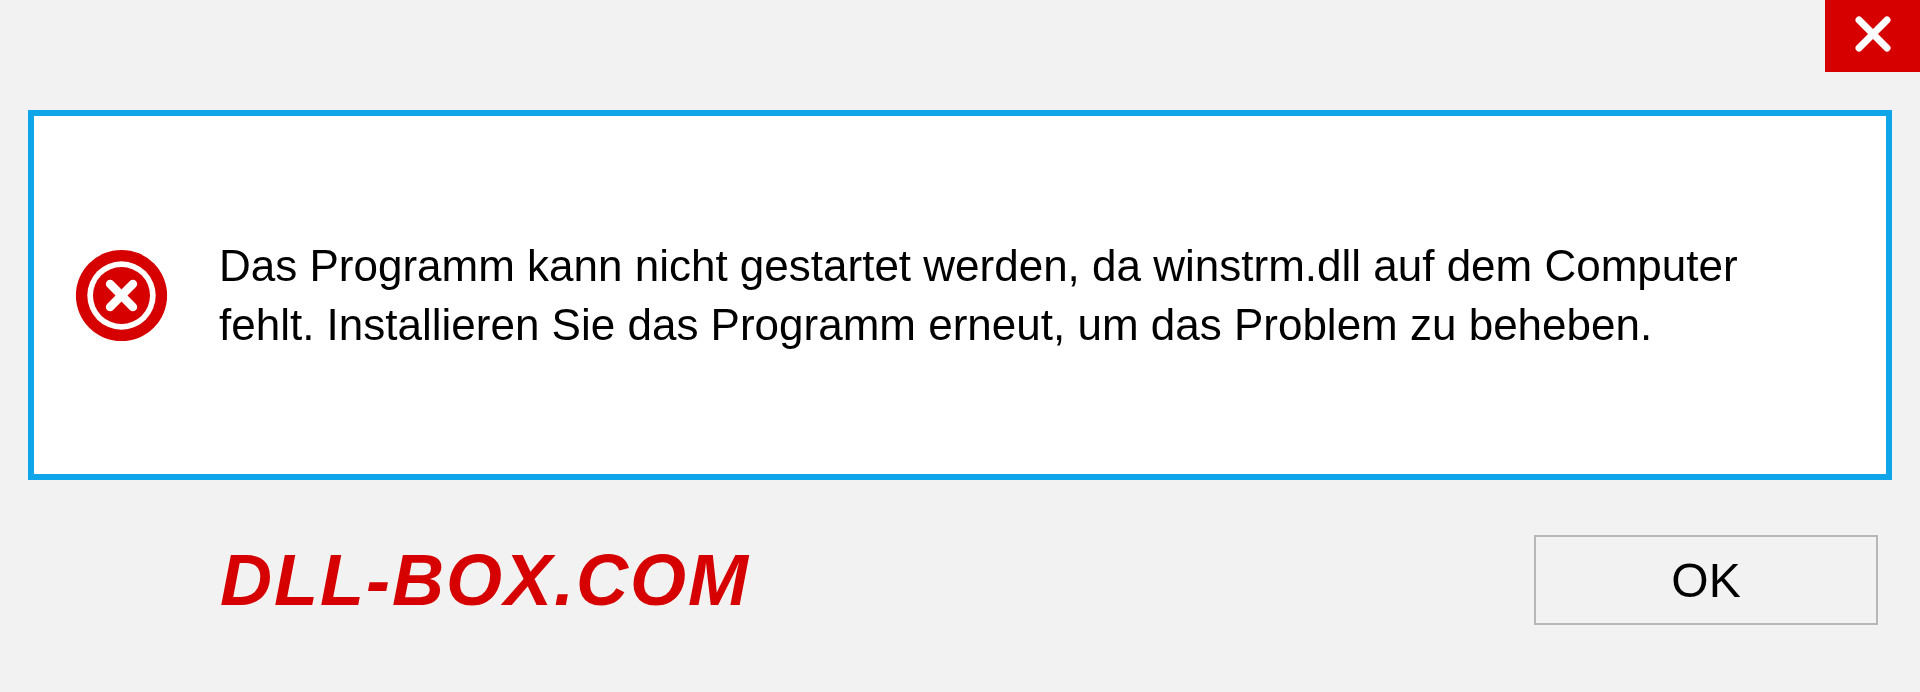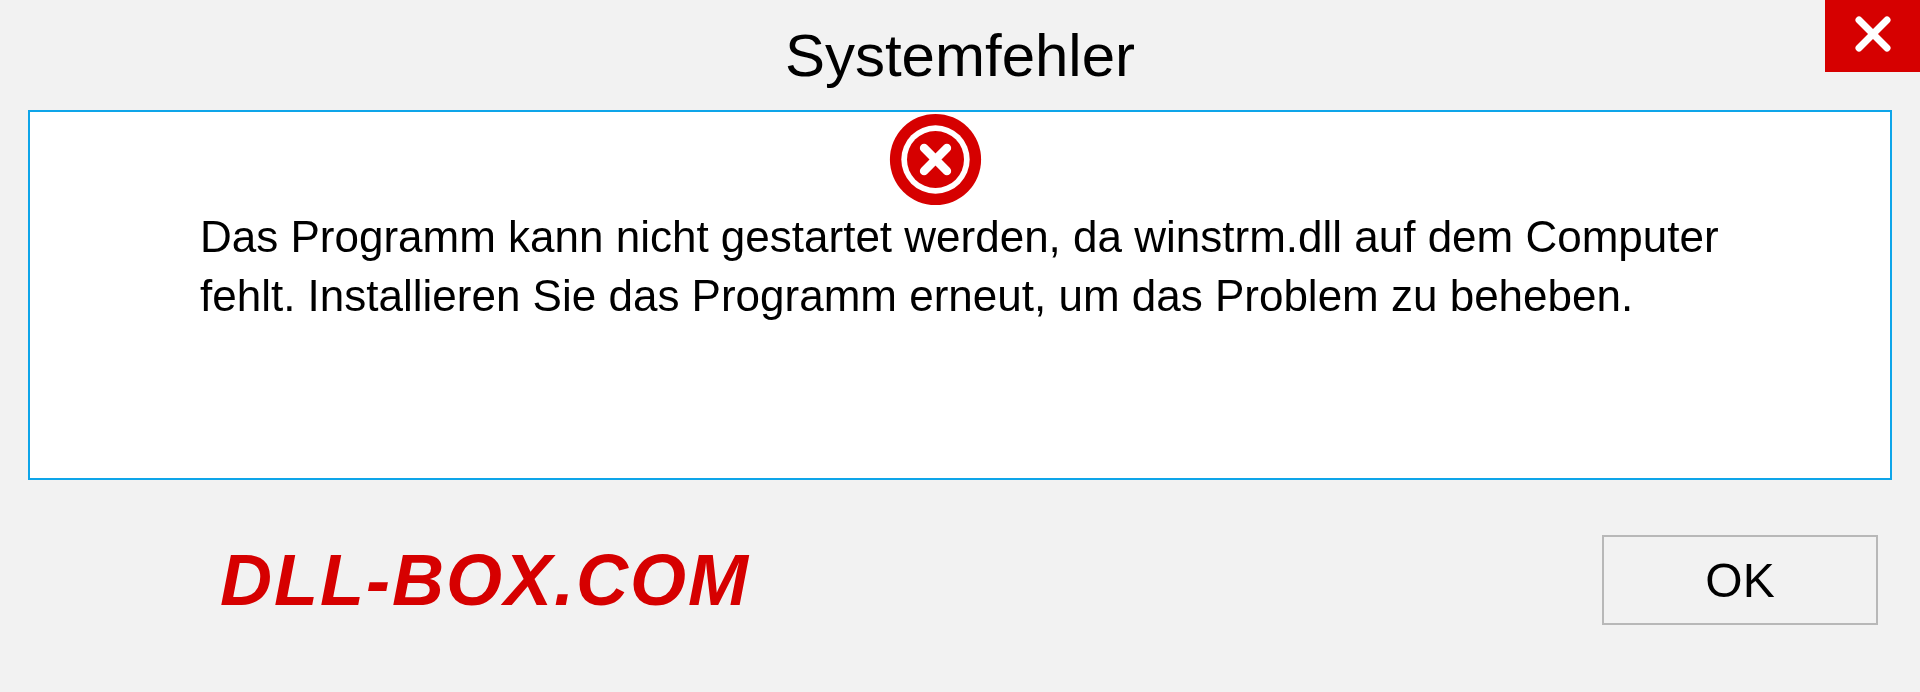--- a/index.html
+++ b/index.html
@@ -46,26 +46,25 @@
       justify-content: center;
       cursor: pointer;
     }
     .close-button svg {
       width: 42px;
       height: 42px;
     }
     .content-panel {
       margin: 0 28px;
       background: #ffffff;
-      border: 2px solid #0ea5e9;
+      border: 6px solid #0ea5e9;
       height: 370px;
       display: flex;
       align-items: center;
       padding: 0 40px;
-      flex-direction: column;
     }
     .error-icon {
       width: 95px;
       height: 95px;
       flex-shrink: 0;
       margin-right: 50px;
     }
     .message-text {
       font-size: 44px;
       color: #000;
@@ -82,39 +81,38 @@
     }
     .watermark {
       font-size: 72px;
       font-weight: 900;
       color: #d60000;
       font-style: italic;
       letter-spacing: 2px;
       font-family: Arial, Helvetica, sans-serif;
     }
     .ok-button {
-      width: 276px;
+      width: 344px;
       height: 90px;
       background: #f2f2f2;
       border: 2px solid #b8b8b8;
       font-size: 48px;
       color: #000;
       display: flex;
       align-items: center;
       justify-content: center;
       cursor: pointer;
     }
   </style>
 </head>
 <body>
 
 <div class="dialog-window">
 
   <div class="titlebar">
-    <div class="title-text">Systemfehler</div>
     <div class="close-button">
       <span>
         <svg viewBox="0 0 24 24" fill="none" stroke="#ffffff" stroke-width="4" stroke-linecap="round">
           <line x1="4" y1="4" x2="20" y2="20"></line>
           <line x1="20" y1="4" x2="4" y2="20"></line>
         </svg>
       </span>
     </div>
   </div>
 

